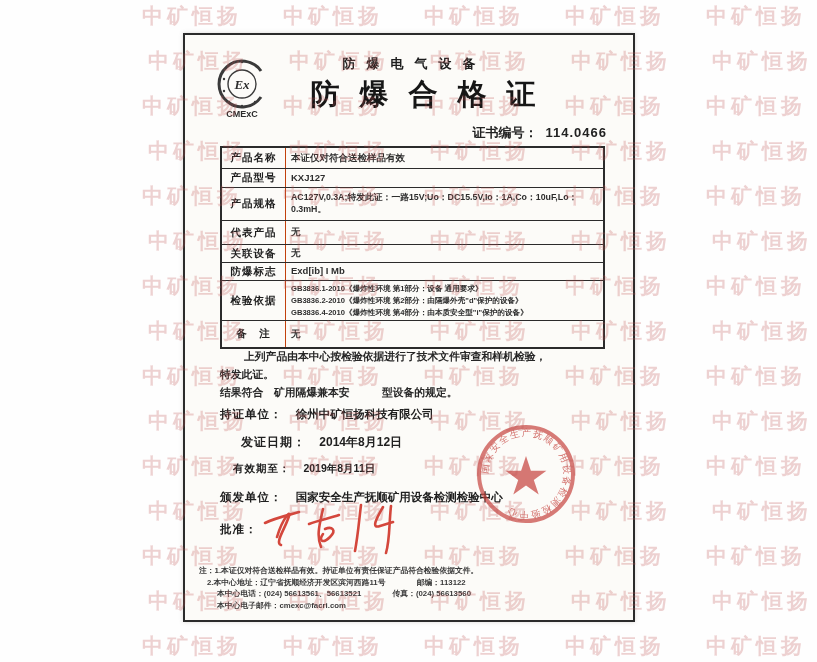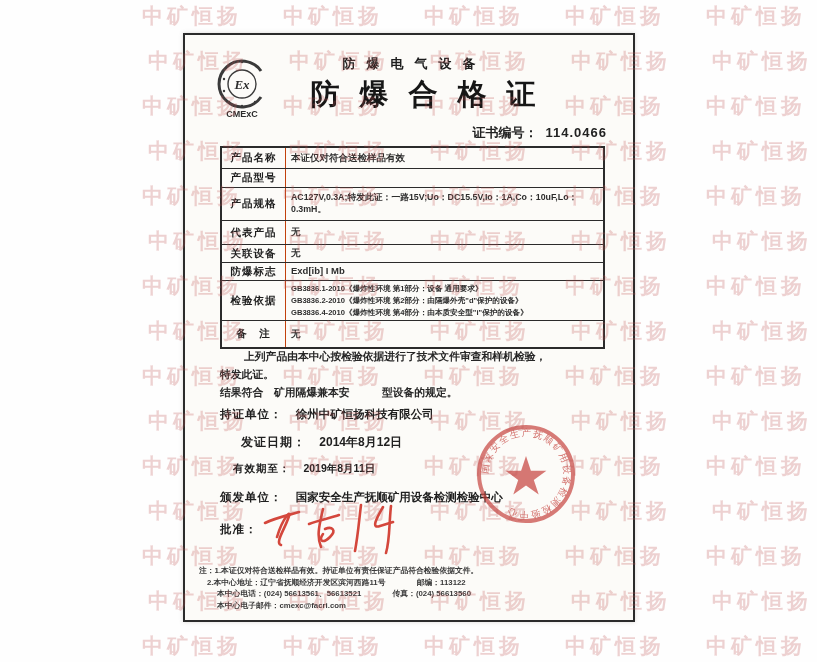--- a/index.html
+++ b/index.html
@@ -97,20 +97,21 @@
       <span class="lab">证书编号：</span><span class="num">114.0466</span>
     </div>
 
     <div class="ptable">
       <div class="trow" style="height:21px">
         <div class="tlabel">产品名称</div>
         <div class="tvalue">本证仅对符合送检样品有效</div>
       </div>
       <div class="trow" style="height:19px">
         <div class="tlabel">产品型号</div>
+        <div class="tvalue">KXJ127</div>
       </div>
       <div class="trow" style="height:33px">
         <div class="tlabel">产品规格</div>
         <div class="tvalue spec">AC127V,0.3A;特发此证：一路15V;Uo：DC15.5V,Io：1A,Co：10uF,Lo：0.3mH。</div>
       </div>
       <div class="trow" style="height:24px">
         <div class="tlabel">代表产品</div>
         <div class="tvalue">无</div>
       </div>
       <div class="trow" style="height:18px">

